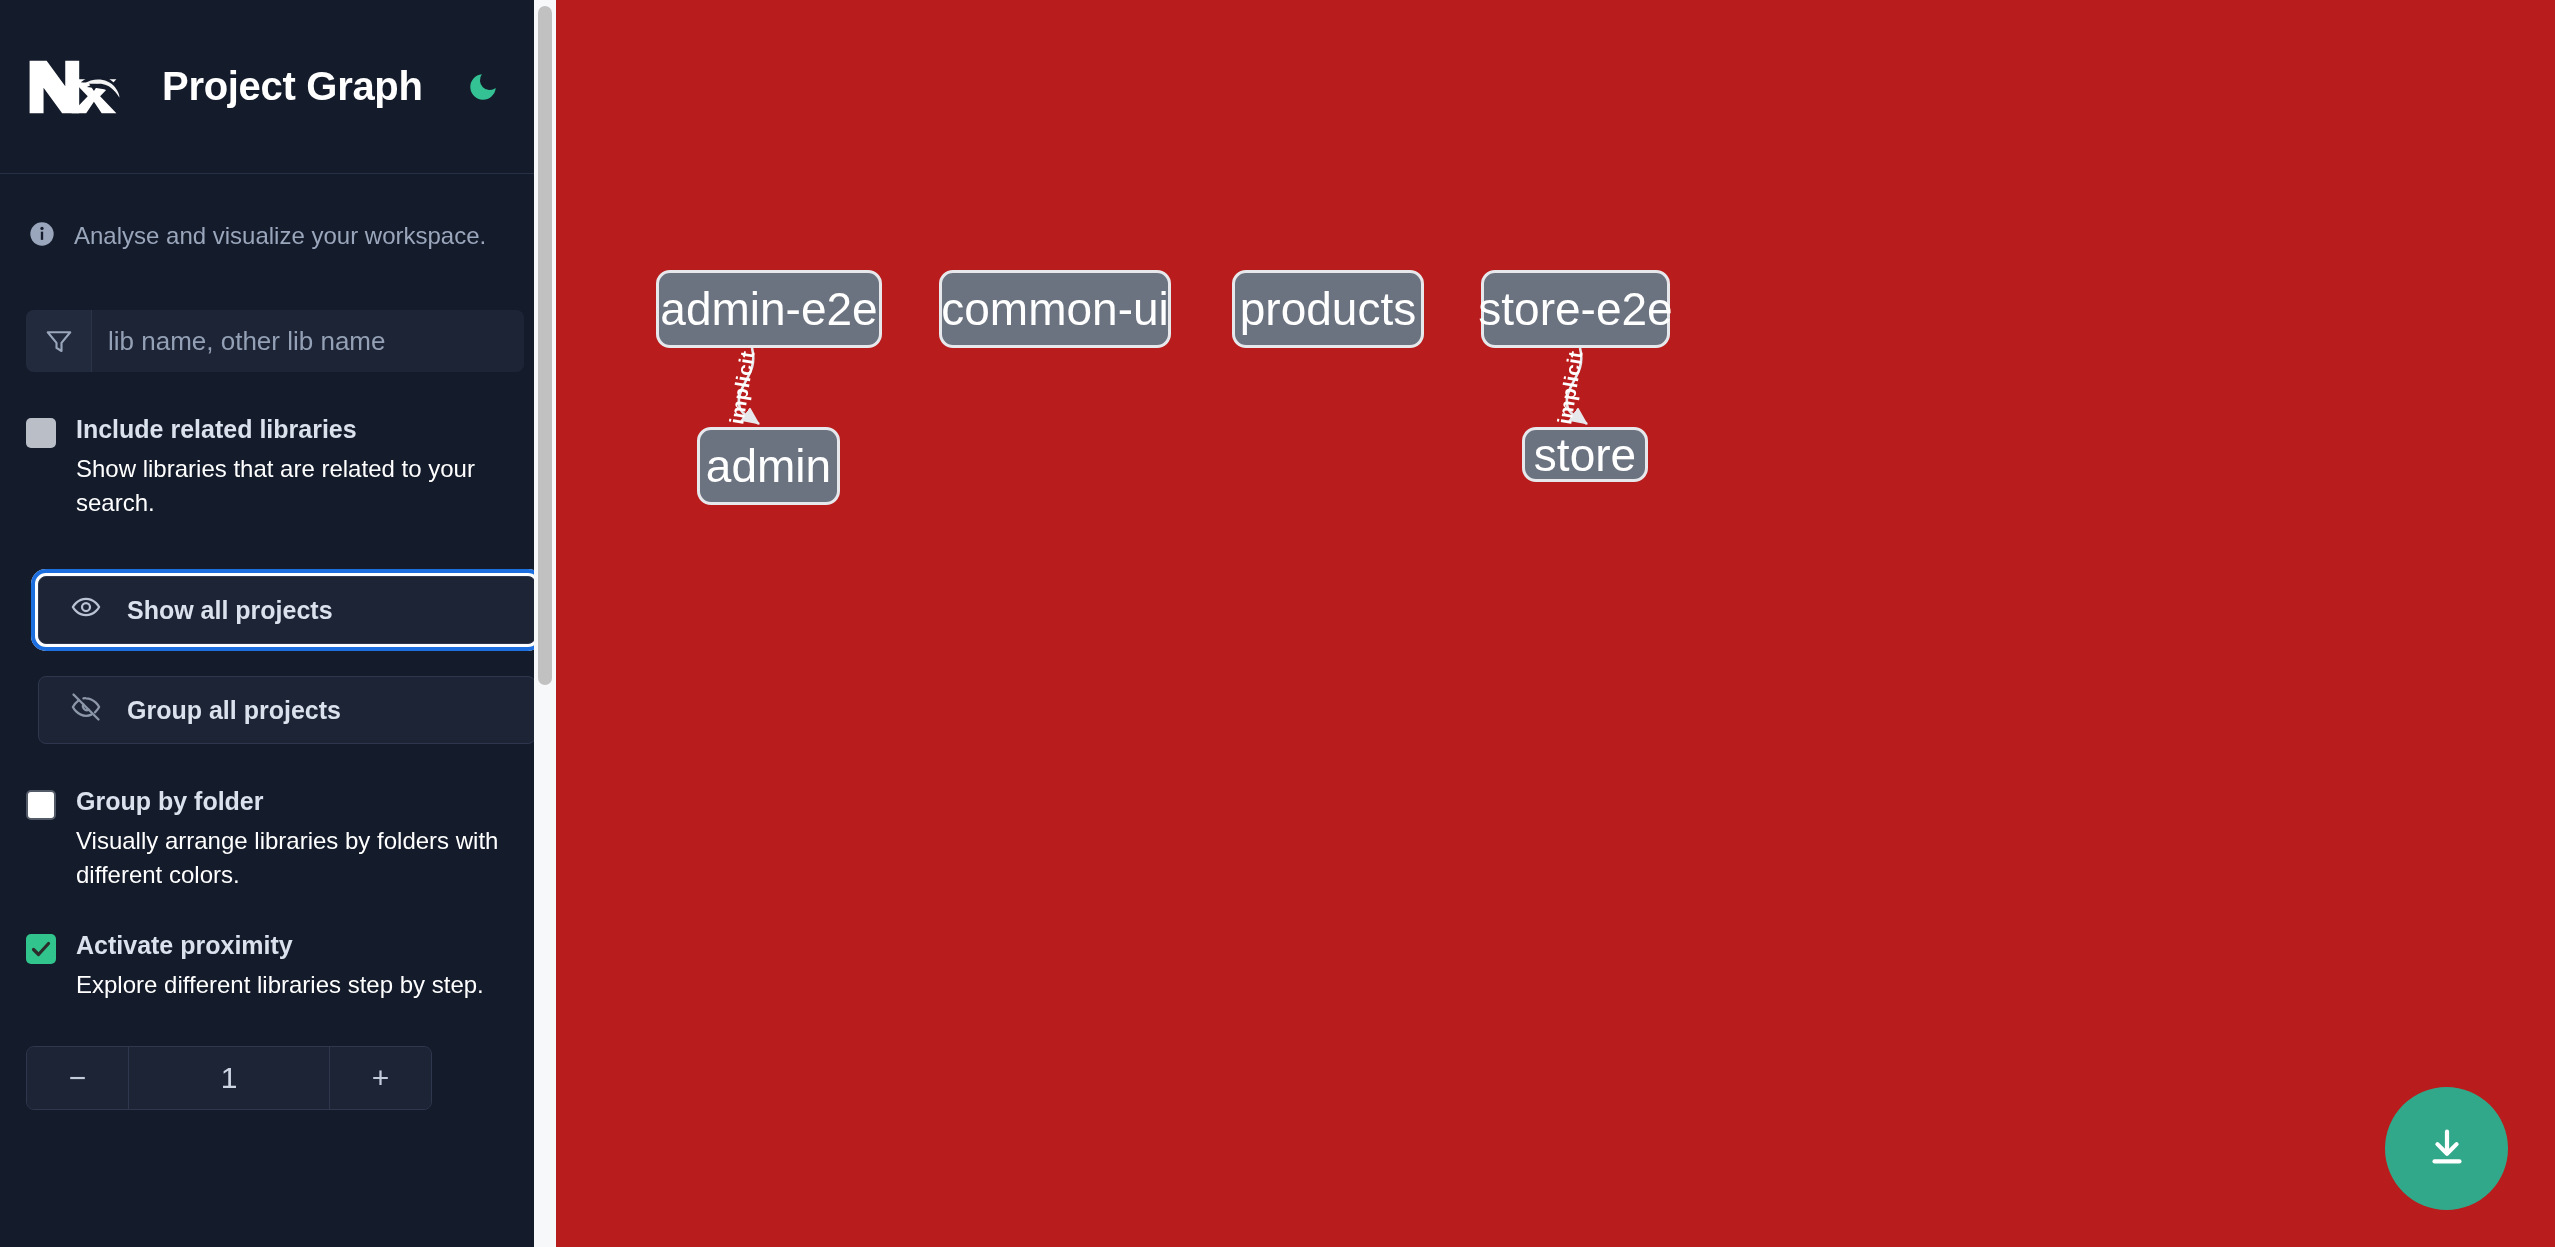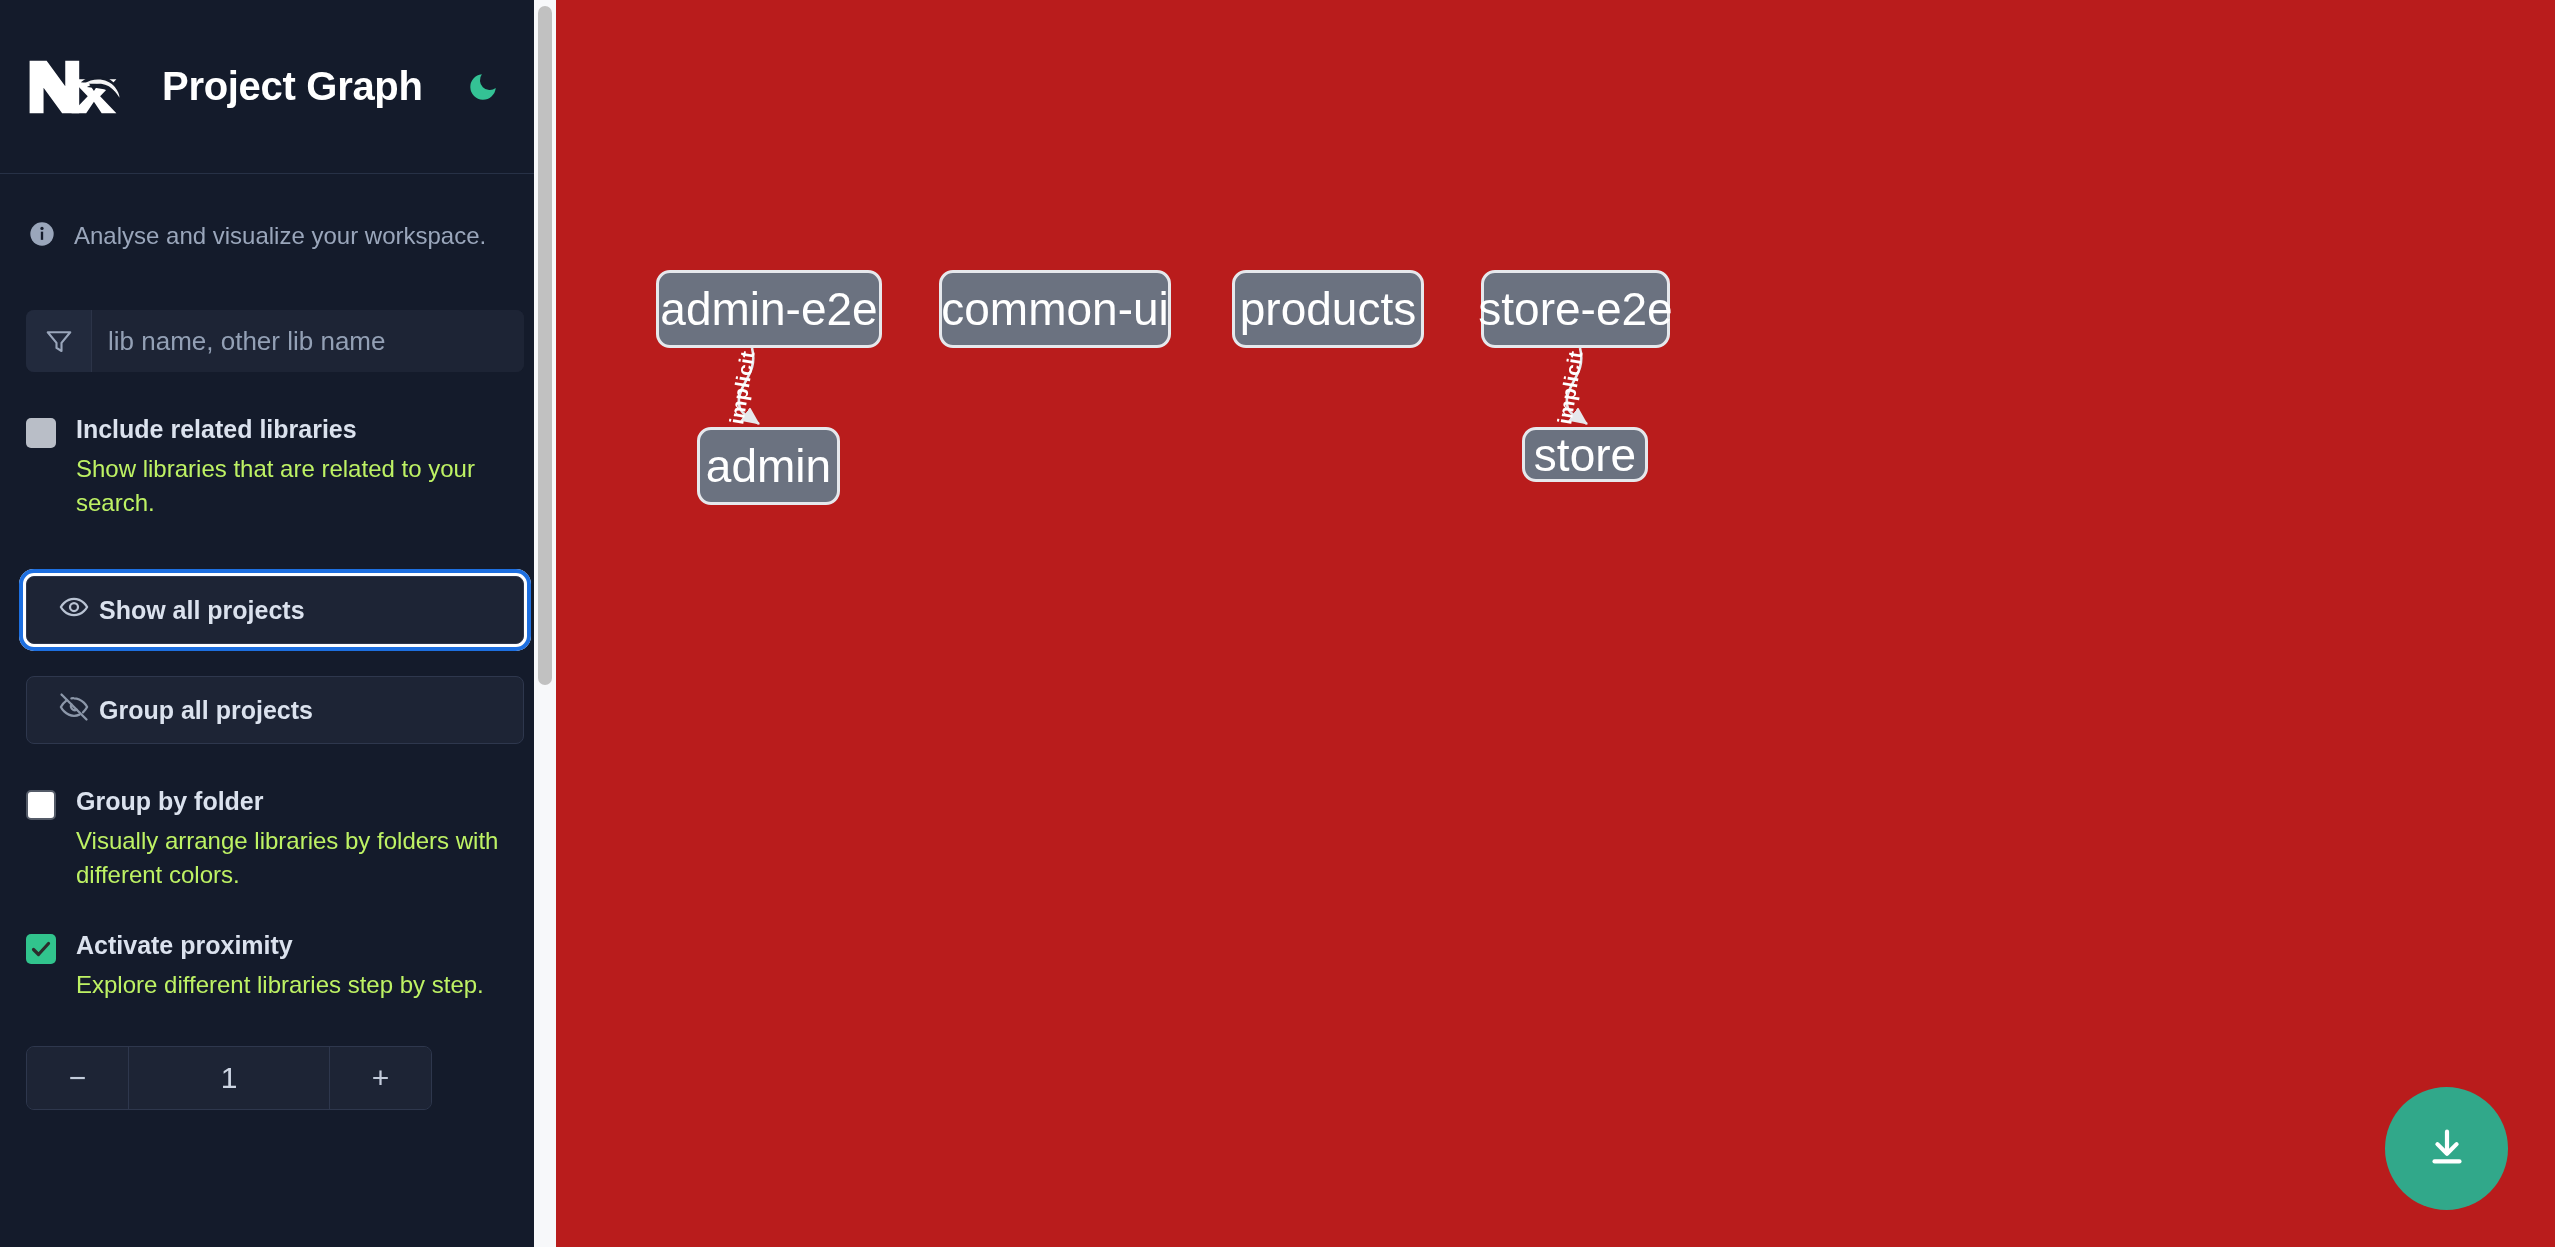--- a/index.html
+++ b/index.html
@@ -76,34 +76,35 @@
   }
   .cbx.disabled { background:#b9bec7; }
   .cbx.unchecked { background:#ffffff; border:2px solid #545b68; }
   .cbx.checked   { background:#31c48d; }
   .opt-texts { flex:1; }
   .opt-label {
     font-size:25px; font-weight:700; color:#dbe2ee;
     line-height:1.2; cursor:pointer;
   }
   .opt-desc {
-    font-size:24px; color:#bef264; line-height:1.42;
+    font-size:24px; color:#ffffff; line-height:1.42;
     margin-top:8px; max-width:440px;
   }
 
   .btn-stack { margin-top:56px; }
   .big-btn {
     width:498px; height:68px;
-    display:flex; align-items:center; gap:10px;
+    display:flex; align-items:center; gap:26px;
     padding-left:32px;
     background:#1d2435;
     border:1px solid #2e3banything;
     border-radius:8px;
     color:#dbe2ee; font-size:25px; font-weight:700;
     cursor:pointer;
+    margin-left:12px;
   }
   .big-btn { border:1px solid #2e374d; }
   .big-btn.focused {
     outline:4px solid #1d6fe0;
     outline-offset:3px;
     box-shadow:0 0 0 7px #ffffff;
   }
   .big-btn + .big-btn { margin-top:32px; }
 
   .stepper {

